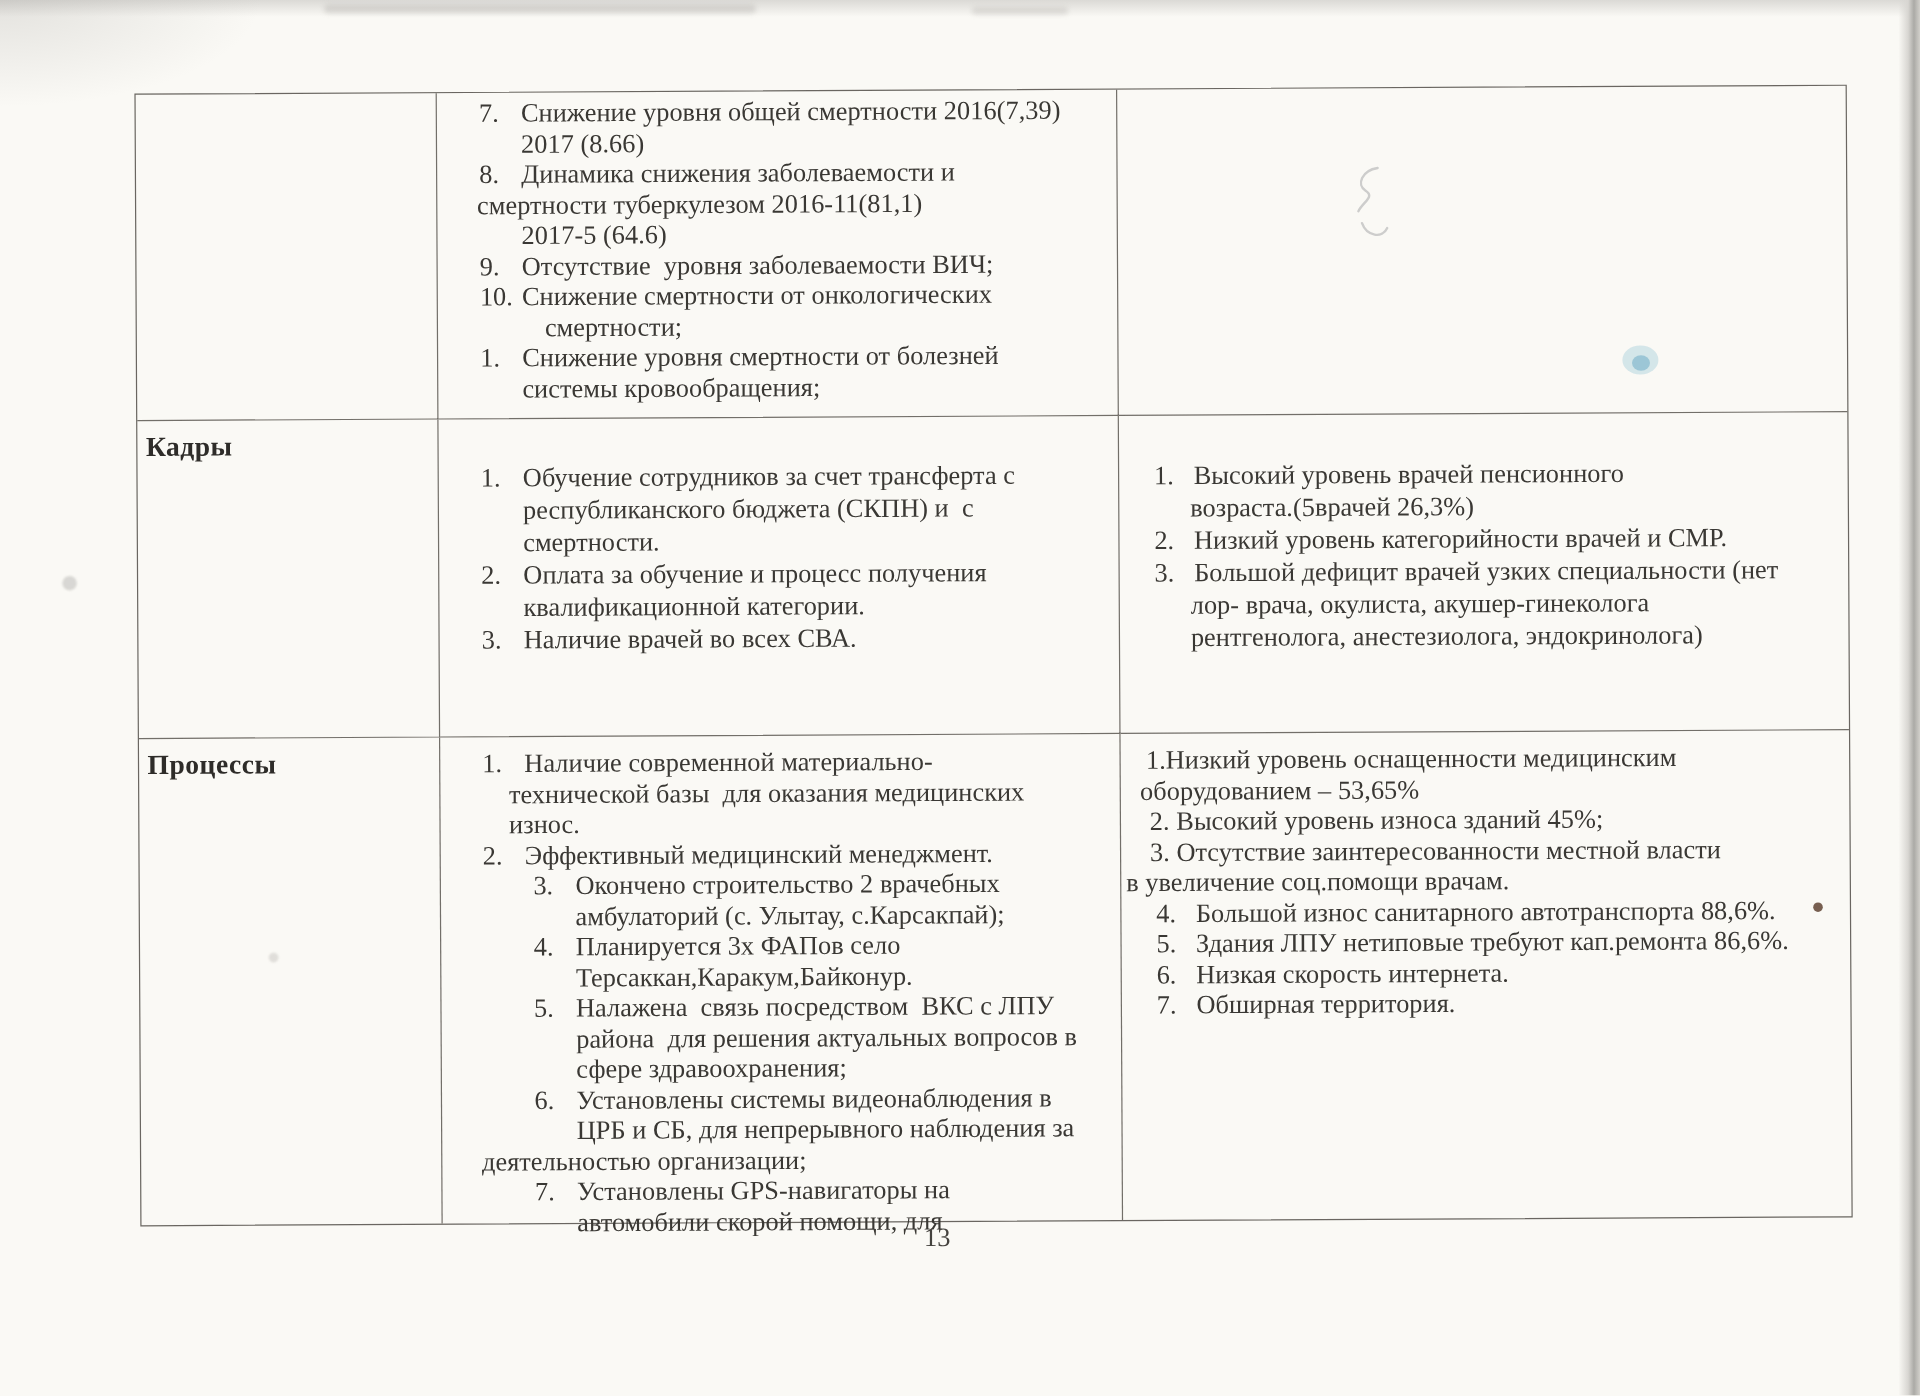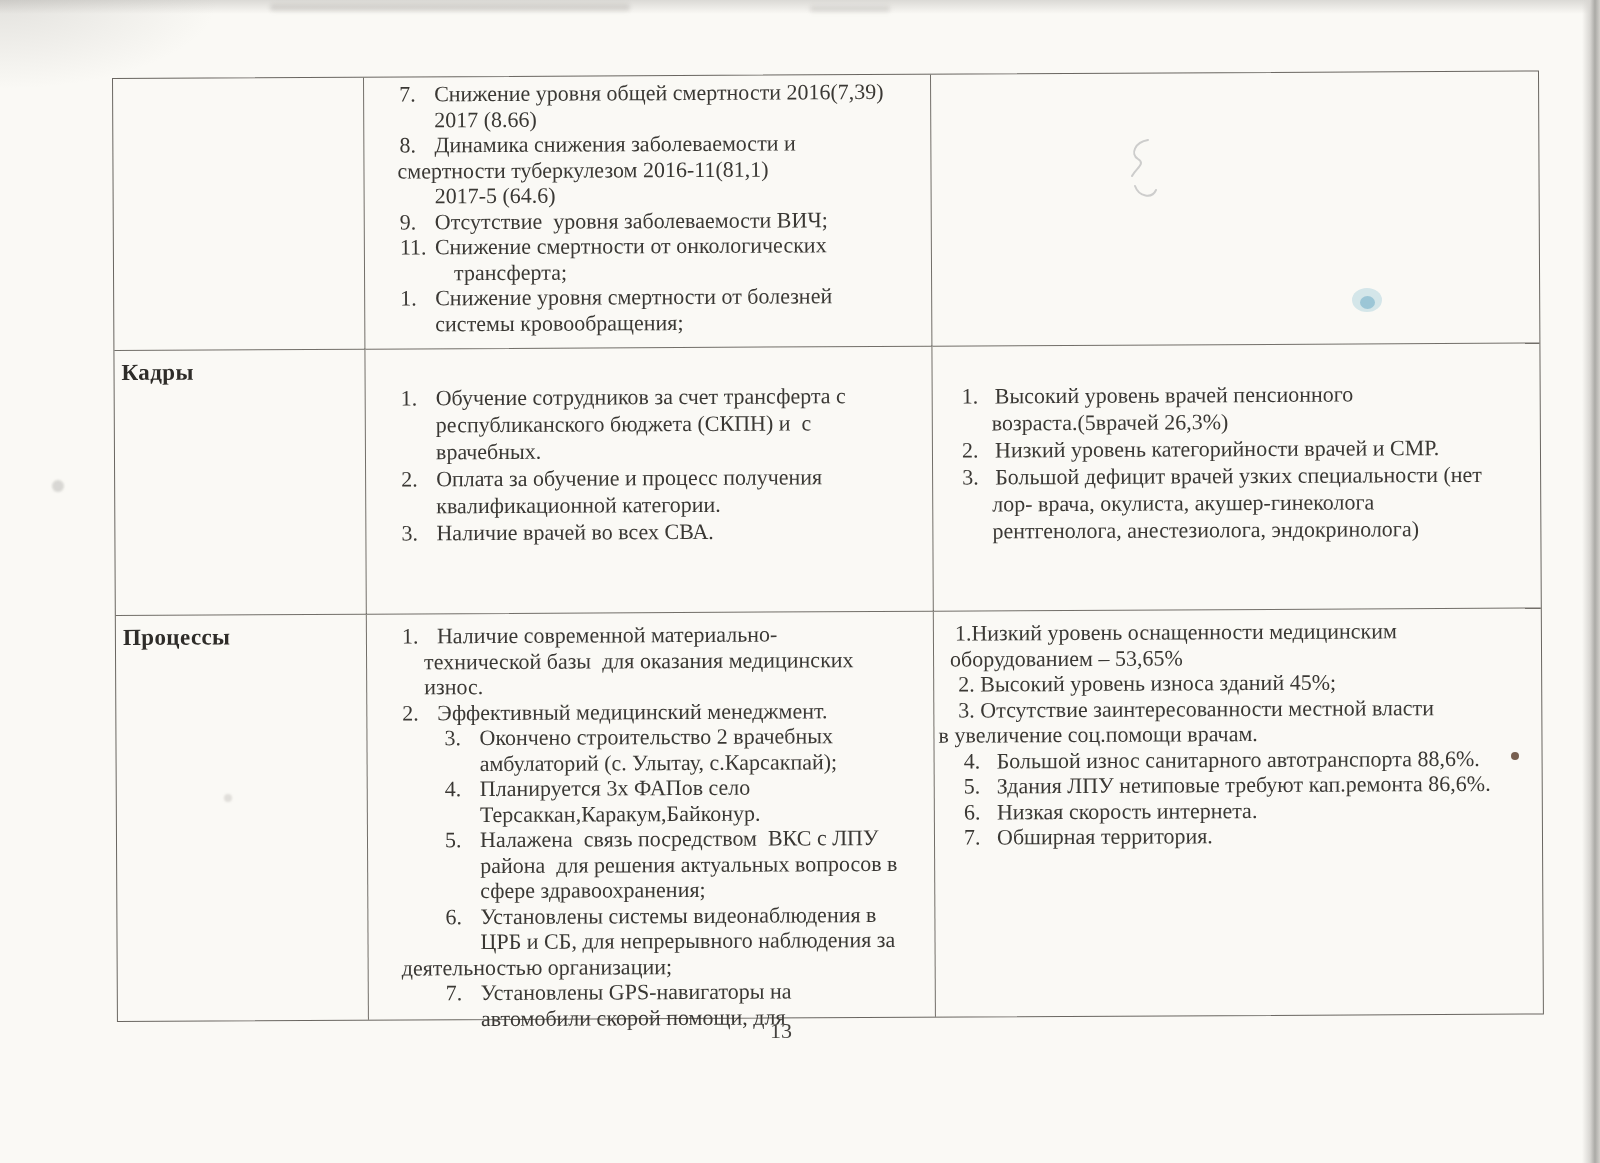--- a/index.html
+++ b/index.html
@@ -77,34 +77,34 @@
 <div class="scan-table">
 
   <div class="cell br bb"></div>
   <div class="cell br bb pt4">
     <div class="ln m-item"><span class="num">7.</span><span>Снижение уровня общей смертности 2016(7,39)</span></div>
     <div class="ln m-cont"><span class="num"></span><span>2017 (8.66)</span></div>
     <div class="ln m-item"><span class="num">8.</span><span>Динамика снижения заболеваемости и</span></div>
     <div class="ln m-out"><span class="num"></span><span>смертности туберкулезом 2016-11(81,1)</span></div>
     <div class="ln m-cont"><span class="num"></span><span>2017-5 (64.6)</span></div>
     <div class="ln m-item"><span class="num">9.</span><span>Отсутствие  уровня заболеваемости ВИЧ;</span></div>
-    <div class="ln m-item"><span class="num">11.</span><span>Снижение смертности от онкологических</span></div>
-    <div class="ln m-cont2"><span class="num"></span><span>трансферта;</span></div>
+    <div class="ln m-item"><span class="num">10.</span><span>Снижение смертности от онкологических</span></div>
+    <div class="ln m-cont2"><span class="num"></span><span>смертности;</span></div>
     <div class="ln m-item"><span class="num">1.</span><span>Снижение уровня смертности от болезней</span></div>
     <div class="ln m-cont"><span class="num"></span><span>системы кровообращения;</span></div>
   </div>
   <div class="cell bb"></div>
 
   <div class="cell br bb">
     <div class="c-label">Кадры</div>
   </div>
   <div class="cell br bb pt35 row2lh">
     <div class="ln m-item"><span class="num">1.</span><span>Обучение сотрудников за счет трансферта с</span></div>
     <div class="ln m-cont"><span class="num"></span><span>республиканского бюджета (СКПН) и  с</span></div>
-    <div class="ln m-cont"><span class="num"></span><span>врачебных.</span></div>
+    <div class="ln m-cont"><span class="num"></span><span>смертности.</span></div>
     <div class="ln m-item"><span class="num">2.</span><span>Оплата за обучение и процесс получения</span></div>
     <div class="ln m-cont"><span class="num"></span><span>квалификационной категории.</span></div>
     <div class="ln m-item"><span class="num">3.</span><span>Наличие врачей во всех СВА.</span></div>
   </div>
   <div class="cell bb pt36 row2lh">
     <div class="ln r-item"><span class="num">1.</span><span>Высокий уровень врачей пенсионного</span></div>
     <div class="ln r-cont"><span class="num"></span><span>возраста.(5врачей 26,3%)</span></div>
     <div class="ln r-item"><span class="num">2.</span><span>Низкий уровень категорийности врачей и СМР.</span></div>
     <div class="ln r-item"><span class="num">3.</span><span>Большой дефицит врачей узких специальности (нет</span></div>
     <div class="ln r-cont"><span class="num"></span><span>лор- врача, окулиста, акушер-гинеколога</span></div>

